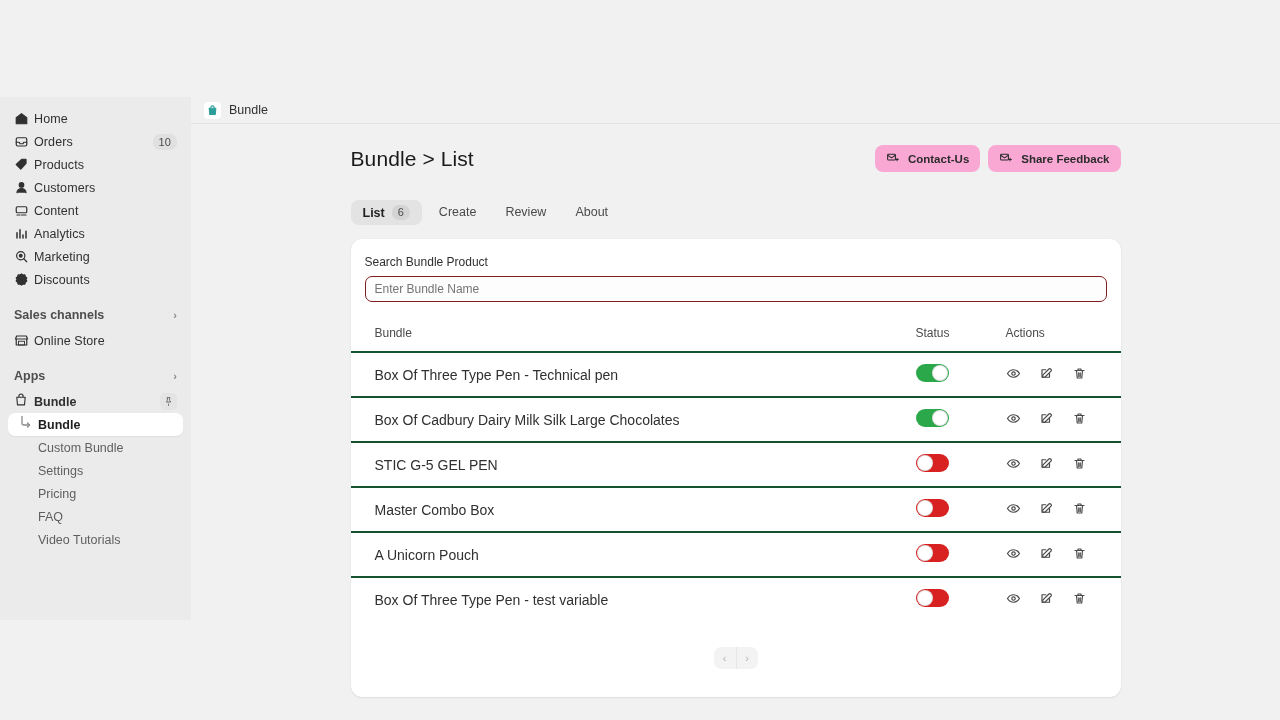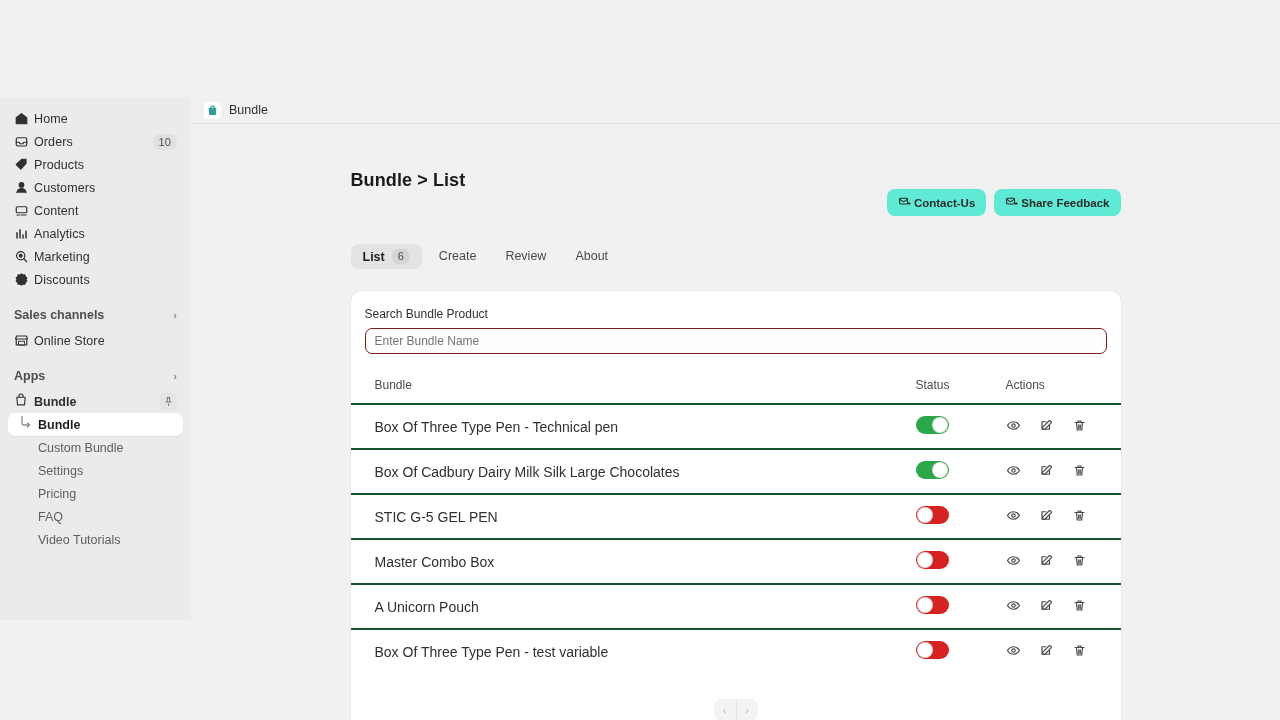--- a/index.html
+++ b/index.html
@@ -73,46 +73,45 @@
     display: flex; align-items: center; justify-content: center; margin-right: 8px;
   }
   .topbar .tb-title { font-size: 12.5px; color: #303030; }
 
   
   .main { position: absolute; left: 191px; top: 124px; width: 1089px; height: 596px; }
   .page {
     width: 770px; margin: 0 auto; padding-top: 21px;
   }
   .page-head { display: flex; align-items: center; justify-content: space-between; }
-  .page-title { font-size: 18px; font-weight: bold; color: #1a1a1a; letter-spacing: .1px; }
+  .page-title { font-size: 21px; font-weight: normal; color: #1a1a1a; letter-spacing: .1px; }
   .head-btns { display: flex; gap: 8px; }
   .hbtn {
-    display: inline-flex; align-items: center; gap: 3px;
-    background: #5eead4; border: none; border-radius: 8px;
+    display: inline-flex; align-items: center; gap: 9px;
+    background: #f9a8d4; border: none; border-radius: 8px;
     padding: 6px 11px; font-size: 11.5px; font-weight: bold; color: #2b2b2b;
     font-family: "Liberation Sans", sans-serif;
-    margin-top: 44px;
   }
 
   .tabs { display: flex; align-items: flex-start; gap: 5px; margin-top: 28px; }
   .tab {
     display: inline-flex; align-items: center; gap: 7px;
     padding: 5px 12px; border-radius: 8px;
     font-size: 12.5px; color: #4a4a4a;
   }
   .tab.active { background: #e3e3e3; color: #1f1f1f; font-weight: bold; }
   .tab .cnt {
     background: #d4d4d4; color: #4a4a4a; font-weight: normal;
     border-radius: 7px; padding: 0px 6px; font-size: 11px; line-height: 15px;
   }
 
   .card {
-    margin-top: 22px; background: #ffffff;
+    margin-top: 14px; background: #ffffff;
     border-radius: 11px; box-shadow: 0 1px 2px rgba(0,0,0,.07), 0 0 1px rgba(0,0,0,.12);
-    padding: 16px 0 8px 0;
+    padding: 16px 0 28px 0;
   }
   .search-wrap { padding: 0 14px; }
   .search-label { font-size: 12px; color: #303030; margin-bottom: 7px; }
   .search-input {
     width: 100%; height: 26px;
     border: 1px solid #7f1d1d; border-radius: 7px;
     background: #fdfdfd; padding: 0 9px;
     font-size: 12px; color: #303030;
     font-family: "Liberation Sans", sans-serif;
     outline: none;

